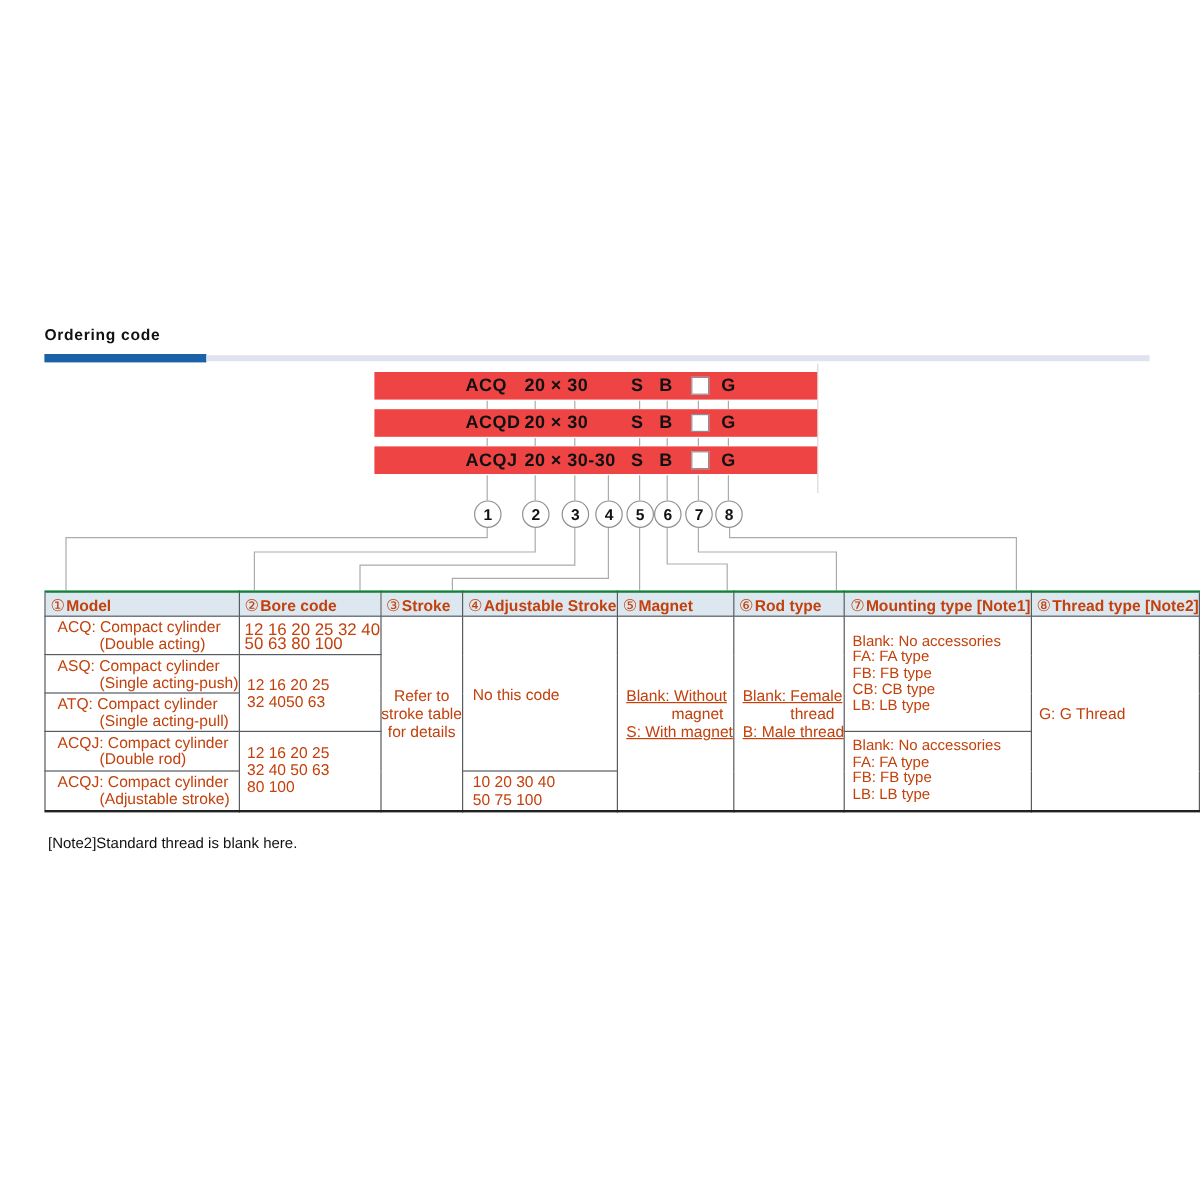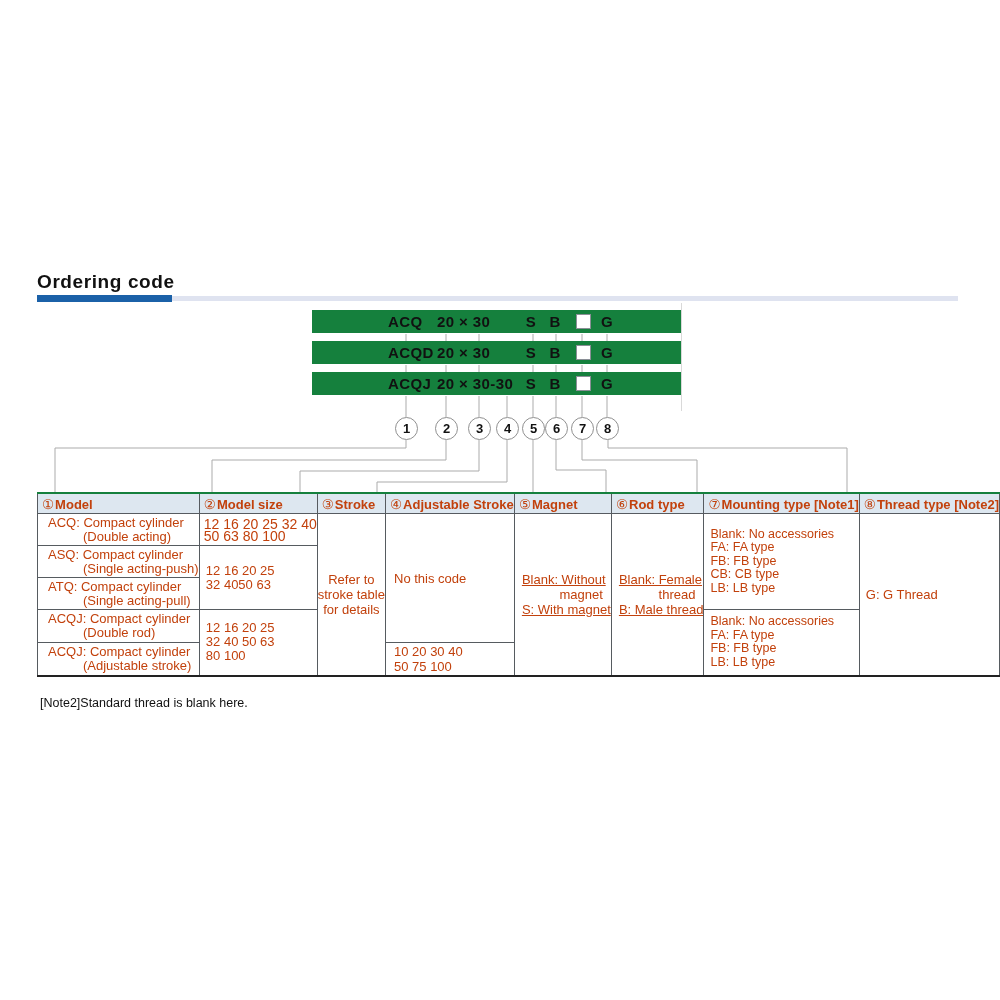--- a/index.html
+++ b/index.html
@@ -2,29 +2,29 @@
 <html><head>
 <meta charset="utf-8">
 <style>
   html,body{margin:0;padding:0;background:#fff;}
   .canvas{
     position:relative;width:1000px;height:1000px;background:#ffffff;overflow:hidden;
     font-family:"Liberation Sans", sans-serif;color:#1a1a1a;
   }
   
   .title{
-    position:absolute;left:37px;top:271px;font-size:19px;font-weight:bold;
+    position:absolute;left:37px;top:271px;font-size:13px;font-weight:bold;
     letter-spacing:.6px;color:#111;
   }
   .rule-dark{position:absolute;left:37px;top:295px;width:135px;height:7px;background:#1b61a8;}
   .rule-light{position:absolute;left:172px;top:296px;width:786px;height:5px;background:#dfe3f0;}
   .guide-v{position:absolute;left:681px;top:303px;width:1px;height:108px;background:#d9d9d9;}
   
   .code-row{
-    position:absolute;left:312px;width:369px;height:23px;background:#15803d;
+    position:absolute;left:312px;width:369px;height:23px;background:#ef4444;
     font-size:15px;font-weight:bold;line-height:23px;color:#111;letter-spacing:.4px;
   }
   .tok{position:absolute;top:0;white-space:nowrap;}
   .tok.prefix{left:76px;}
   .tok.size{left:125px;}
   .tok.s{left:210px;width:18px;text-align:center;}
   .tok.b{left:234px;width:18px;text-align:center;}
   .tok.sq{left:264px;top:4px;width:13px;height:13px;border:1px solid #8a8f96;background:#fff;}
   .tok.g{left:286px;width:18px;text-align:center;}
   
@@ -153,21 +153,21 @@
         <col style="width:70px">
         <col style="width:134px">
       <col style="width:100px">
         <col style="width:93px">
         <col style="width:140px">
         <col style="width:135px">
     </colgroup>
     <tbody>
         <tr>
       <th><span class="cnum">①</span><span>Model</span></th>
-      <th><span class="cnum">②</span><span>Model size</span></th>
+      <th><span class="cnum">②</span><span>Bore code</span></th>
       <th><span class="cnum">③</span><span>Stroke</span></th>
       <th><span class="cnum">④</span><span>Adjustable Stroke</span></th>
       <th><span class="cnum">⑤</span><span>Magnet</span></th>
       <th><span class="cnum">⑥</span><span>Rod type</span></th>
       <th><span class="cnum">⑦</span><span>Mounting type [Note1]</span></th>
       <th><span class="cnum">⑧</span><span>Thread type [Note2]</span></th>
     </tr>
     <tr style="height:32px">
       <td class="model">
         <div class="m1">ACQ: Compact cylinder</div>

